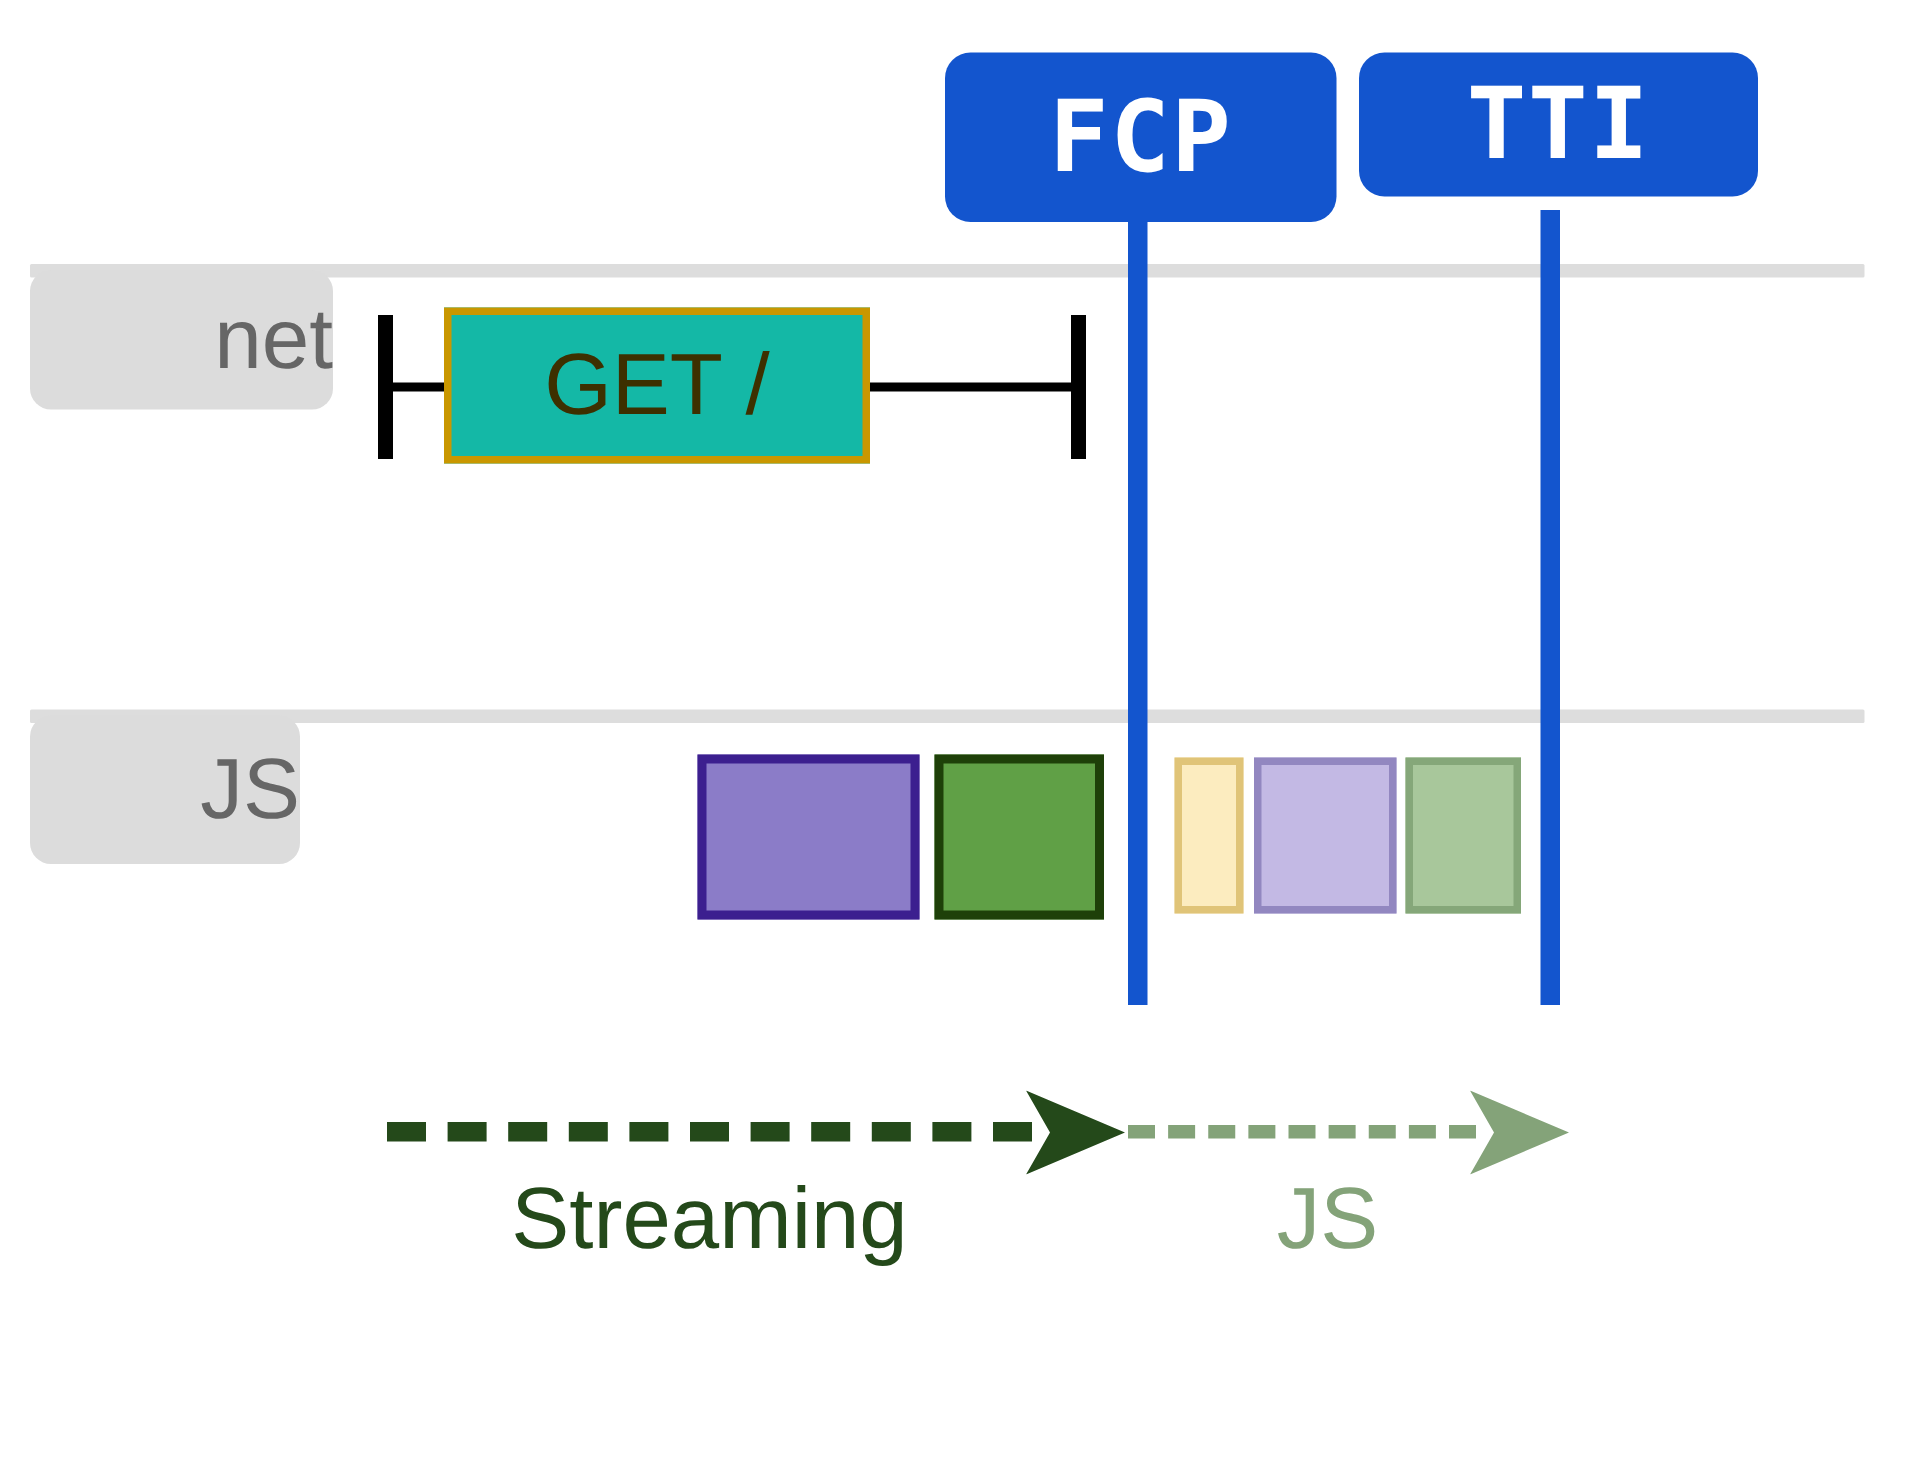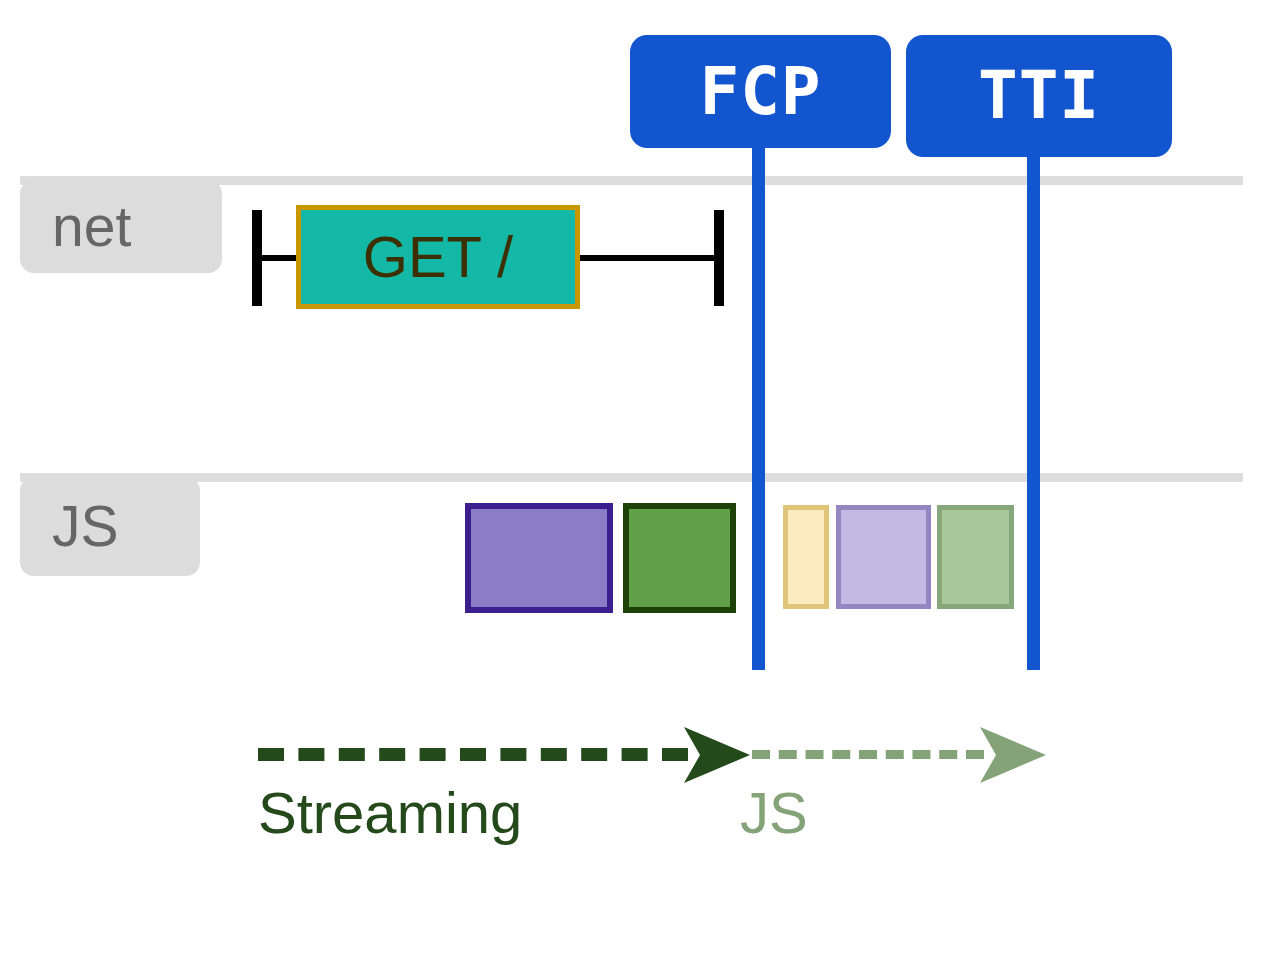--- a/index.html
+++ b/index.html
@@ -29,25 +29,26 @@
   .row-rule.net-rule  { top: 176px; width: 1223px; }
   .row-rule.js-rule   { top: 473px; width: 1223px; }
 
   
   .row-pill {
     position: absolute;
     background: #dcdcdc;
     border-radius: 14px;
     display: flex;
     align-items: center;
-    padding-left: 32px;
+    padding-left: 46px;
     box-sizing: border-box;
     color: #666666;
     font-size: 57px;
     line-height: 1;
+    justify-content: flex-end;
   }
   .row-pill.net-pill { left: 20px; top: 180px; width: 202px; height: 93px; }
   .row-pill.js-pill  { left: 20px; top: 477px; width: 180px; height: 99px; }
 
   
   .whisker-cap {
     position: absolute;
     width: 10px;
     background: #000000;
   }
@@ -105,20 +106,21 @@
   }
 
   
   .phase-arrow-line {
     position: absolute;
     height: 0;
     border-top-style: dashed;
   }
   .phase-label {
     position: absolute;
+    text-align: center;
     font-size: 58px;
     line-height: 1.08;
   }
 </style>
 </head>
 <body>
 
 <div id="diagram">
 
   <div class="row-rule net-rule"></div>
@@ -146,21 +148,21 @@
       <div class="task-block" style="left: 836px; top: 505px; width: 95px; height: 104px; background: rgb(195, 185, 228); border: 5px solid rgb(146, 135, 192);"></div>
       <div class="task-block" style="left: 937px; top: 505px; width: 77px; height: 104px; background: rgb(168, 199, 155); border: 5px solid rgb(133, 167, 121);"></div>
     </div>
 
   <div id="milestones-layer">
       <div class="milestone-stem" style="left: 752px; top: 140px; height: 530px; background: rgb(19, 85, 206);"></div>
       <div class="milestone-badge" style="left: 630px; top: 35px; width: 261px; height: 113px; background: rgb(19, 85, 206);">
         <span>FCP</span>
       </div>
       <div class="milestone-stem" style="left: 1027px; top: 140px; height: 530px; background: rgb(19, 85, 206);"></div>
-      <div class="milestone-badge" style="left: 906px; top: 35px; width: 266px; height: 122px; background: rgb(19, 85, 206);">
+      <div class="milestone-badge" style="left: 906px; top: 35px; width: 266px; height: 96px; background: rgb(19, 85, 206);">
         <span>TTI</span>
       </div>
     </div>
 
   <div id="phases-layer">
       <div class="phase-arrow-line" style="left: 258px; top: 748px; width: 430px; border-top-width: 13px; border-top-color: rgb(36, 73, 26);"></div>
       <svg width="66" height="56" viewBox="0 0 66 56" style="position: absolute; left: 684px; top: 726.5px;">
         <polygon points="0,0 66,28 0,56 16,28" fill="#24491a"></polygon>
       </svg>
       <div class="phase-label" style="left: 258px; top: 782px; width: 430px; color: rgb(36, 73, 26);"><span>Streaming</span></div>

